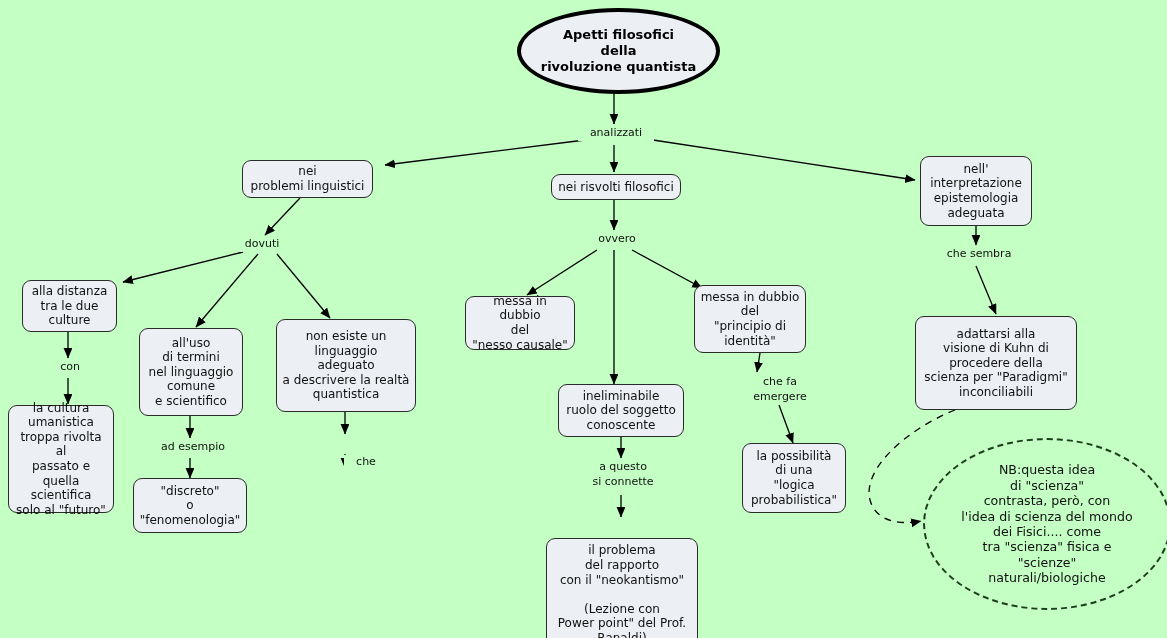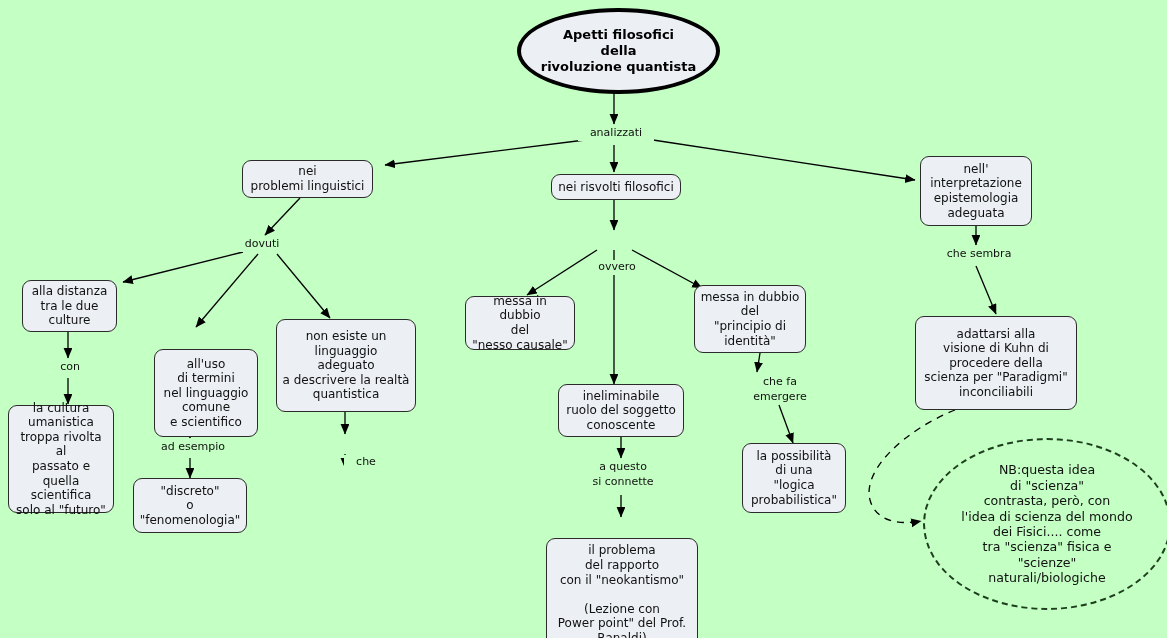--- a/index.html
+++ b/index.html
@@ -132,39 +132,39 @@
 
   <div class="node" style="left:551px;top:174px;width:130px;height:26px;">nei risvolti filosofici</div>
 
   <div class="node" style="left:920px;top:156px;width:112px;height:70px;">nell'
 interpretazione
 epistemologia
 adeguata</div>
 
   <div class="linklabel" style="left:229px;top:237px;width:62px;">dovuti</div>
 
-  <div class="linklabel" style="left:584px;top:232px;width:62px;margin-top:28px;">ovvero</div>
+  <div class="linklabel" style="left:584px;top:232px;width:62px;">ovvero</div>
 
   <div class="linklabel" style="left:939px;top:247px;width:76px;">che sembra</div>
 
   <div class="node" style="left:22px;top:280px;width:95px;height:52px;">alla distanza
 tra le due
 culture</div>
 
   <div class="linklabel" style="left:47px;top:360px;width:42px;">con</div>
 
   <div class="node" style="left:8px;top:405px;width:106px;height:108px;">la cultura
 umanistica
 troppa rivolta al
 passato e
 quella
 scientifica
 solo al "futuro"</div>
 
-  <div class="node" style="left:154px;top:328px;width:104px;height:88px;margin-top:21px;">all'uso
+  <div class="node" style="left:139px;top:328px;width:104px;height:88px;">all'uso
 di termini
 nel linguaggio
 comune
 e scientifico</div>
 
   <div class="linklabel" style="left:148px;top:440px;width:86px;">ad esempio</div>
 
   <div class="node" style="left:133px;top:478px;width:114px;height:55px;">"discreto"
 o
 "fenomenologia"</div>

